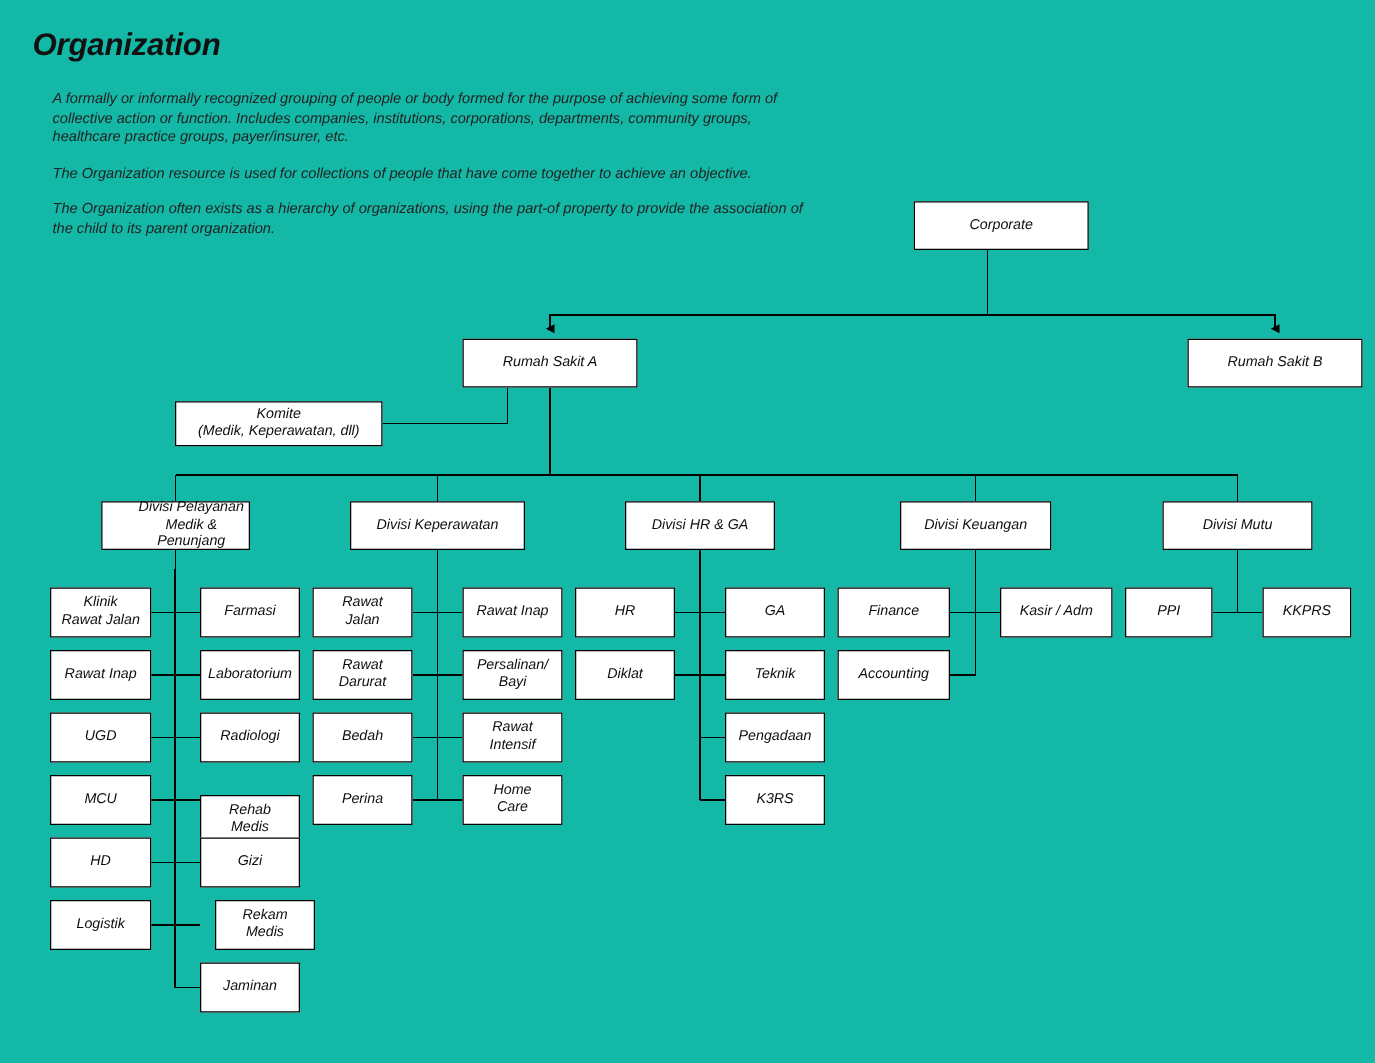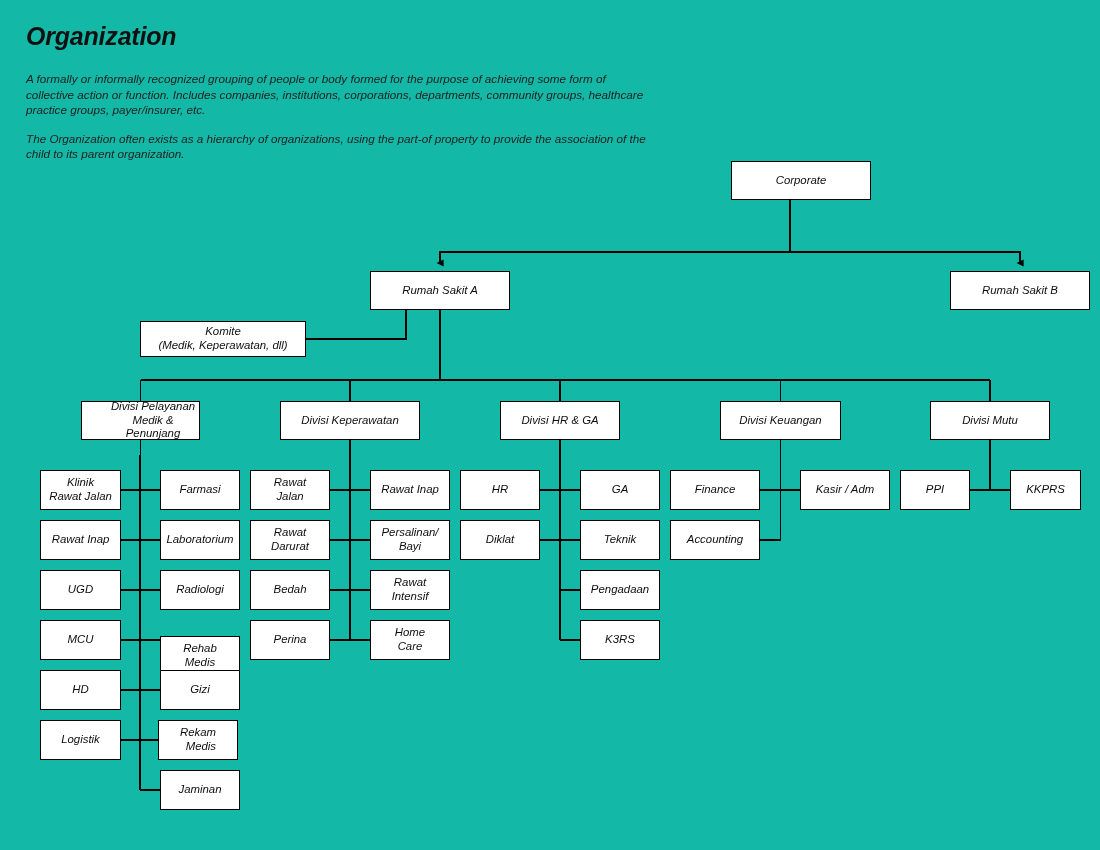--- a/index.html
+++ b/index.html
@@ -31,21 +31,21 @@
   #doc-title {
     font-size: 25px;
     font-weight: bold;
     letter-spacing: -0.2px;
     margin: 0 0 20px 0;
     color: #111;
   }
   .para {
     font-size: 11.7px;
     line-height: 15.6px;
-    margin: 0 0 13px 0;
+    margin: 0 0 13px 16px;
     color: #222;
   }
   .para:last-child { margin-bottom: 0; }
   .para b { font-weight: bold; }
 
   
   #chart {
     position: absolute;
     left: 0;
     top: 0;
@@ -76,20 +76,21 @@
   }
 </style>
 </head>
 <body>
 
 <div id="page">
 
   <div id="doc-text">
     <h1 id="doc-title">Organization</h1>
     <p class="para">A formally or informally recognized grouping of people or body formed for the purpose of achieving some form of collective action or function. Includes companies, institutions, corporations, departments, community groups, healthcare practice groups, payer/insurer, etc.</p>
+    <p class="para">The Organization resource is used for collections of people that have come together to achieve an objective.</p>
     <p class="para">The Organization often exists as a hierarchy of organizations, using the part-of property to provide the association of the child to its parent organization.</p>
   </div>
 
   <div id="chart">
     <svg id="edges" viewBox="0 0 1100 850" width="1100" height="850" xmlns="http://www.w3.org/2000/svg">
       <defs>
         <marker id="arrowhead" markerWidth="9" markerHeight="9" refX="4.2" refY="4.2" orient="auto" markerUnits="userSpaceOnUse">
           <path d="M0.6,0.6 L7.8,0.6 L4.2,7.6 Z" fill="#000000"></path>
         </marker>
       </defs>
@@ -166,21 +167,21 @@
         <div class="node" style="left: 40px; top: 570px; width: 81px; height: 40px;">UGD</div>
         <div class="node" style="left: 40px; top: 620px; width: 81px; height: 40px;">MCU</div>
         <div class="node" style="left: 40px; top: 670px; width: 81px; height: 40px;">HD</div>
         <div class="node" style="left: 40px; top: 720px; width: 81px; height: 40px;">Logistik</div>
         <div class="node" style="left: 160px; top: 470px; width: 80px; height: 40px;">Farmasi</div>
         <div class="node" style="left: 160px; top: 520px; width: 80px; height: 40px;">Laboratorium</div>
         <div class="node" style="left: 160px; top: 570px; width: 80px; height: 40px;">Radiologi</div>
         <div class="node" style="left: 160px; top: 636px; width: 80px; height: 40px;">Rehab
 Medis</div>
         <div class="node" style="left: 160px; top: 670px; width: 80px; height: 40px;">Gizi</div>
-        <div class="node" style="left: 158px; top: 720px; width: 80px; height: 40px; text-align: right;">Rekam
+        <div class="node" style="left: 172px; top: 720px; width: 80px; height: 40px;">Rekam
 Medis</div>
         <div class="node" style="left: 160px; top: 770px; width: 80px; height: 40px;">Jaminan</div>
         <div class="node" style="left: 250px; top: 470px; width: 80px; height: 40px;">Rawat
 Jalan</div>
         <div class="node" style="left: 250px; top: 520px; width: 80px; height: 40px;">Rawat
 Darurat</div>
         <div class="node" style="left: 250px; top: 570px; width: 80px; height: 40px;">Bedah</div>
         <div class="node" style="left: 250px; top: 620px; width: 80px; height: 40px;">Perina</div>
         <div class="node" style="left: 370px; top: 470px; width: 80px; height: 40px;">Rawat Inap</div>
         <div class="node" style="left: 370px; top: 520px; width: 80px; height: 40px;">Persalinan/

